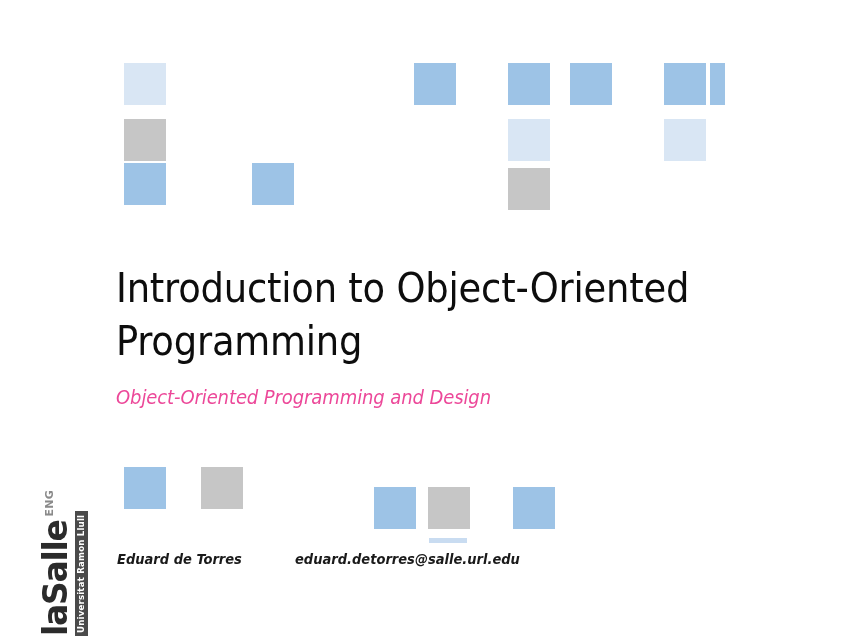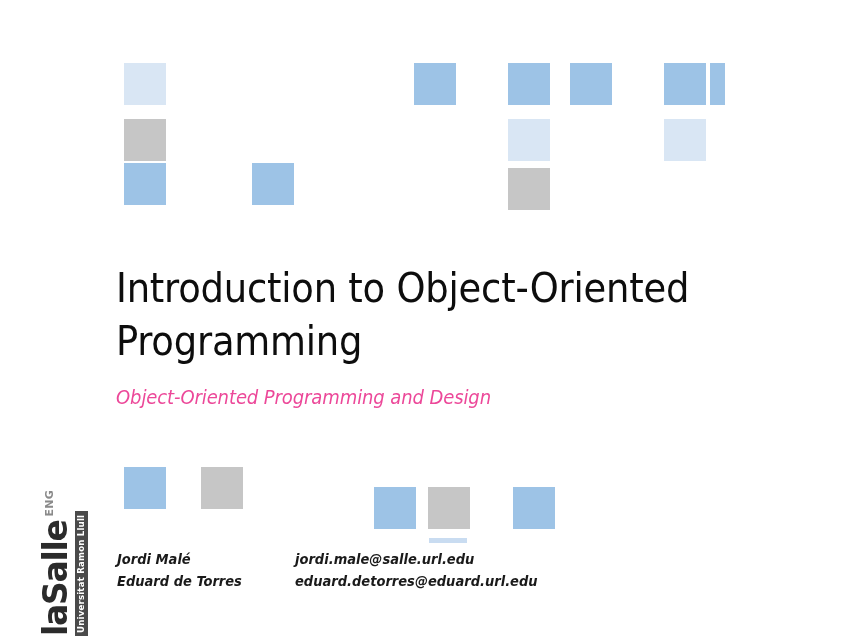--- a/index.html
+++ b/index.html
@@ -168,26 +168,22 @@
 
   <div id="title-block">
     <h1 id="page-title">Introduction to Object-Oriented Programming</h1>
     <p id="page-subtitle">Object-Oriented Programming and Design</p>
   </div>
 
   <div id="authors-block">
     <table>
       <tbody id="authors-tbody">
           <tr>
-            <td class="author-name">Jordi Malé</td>
-            <td class="author-email">jordi.male@salle.url.edu</td>
-          </tr>
-          <tr>
             <td class="author-name">Eduard de Torres</td>
-            <td class="author-email">eduard.detorres@eduard.url.edu</td>
+            <td class="author-email">eduard.detorres@salle.url.edu</td>
           </tr>
         </tbody>
     </table>
   </div>
 
   <div id="logo">
     <div id="logo-inner">
       <div id="logo-wordmark-row">
         <span id="logo-wordmark">laSalle</span>
         <span id="logo-eng">ENG</span>

